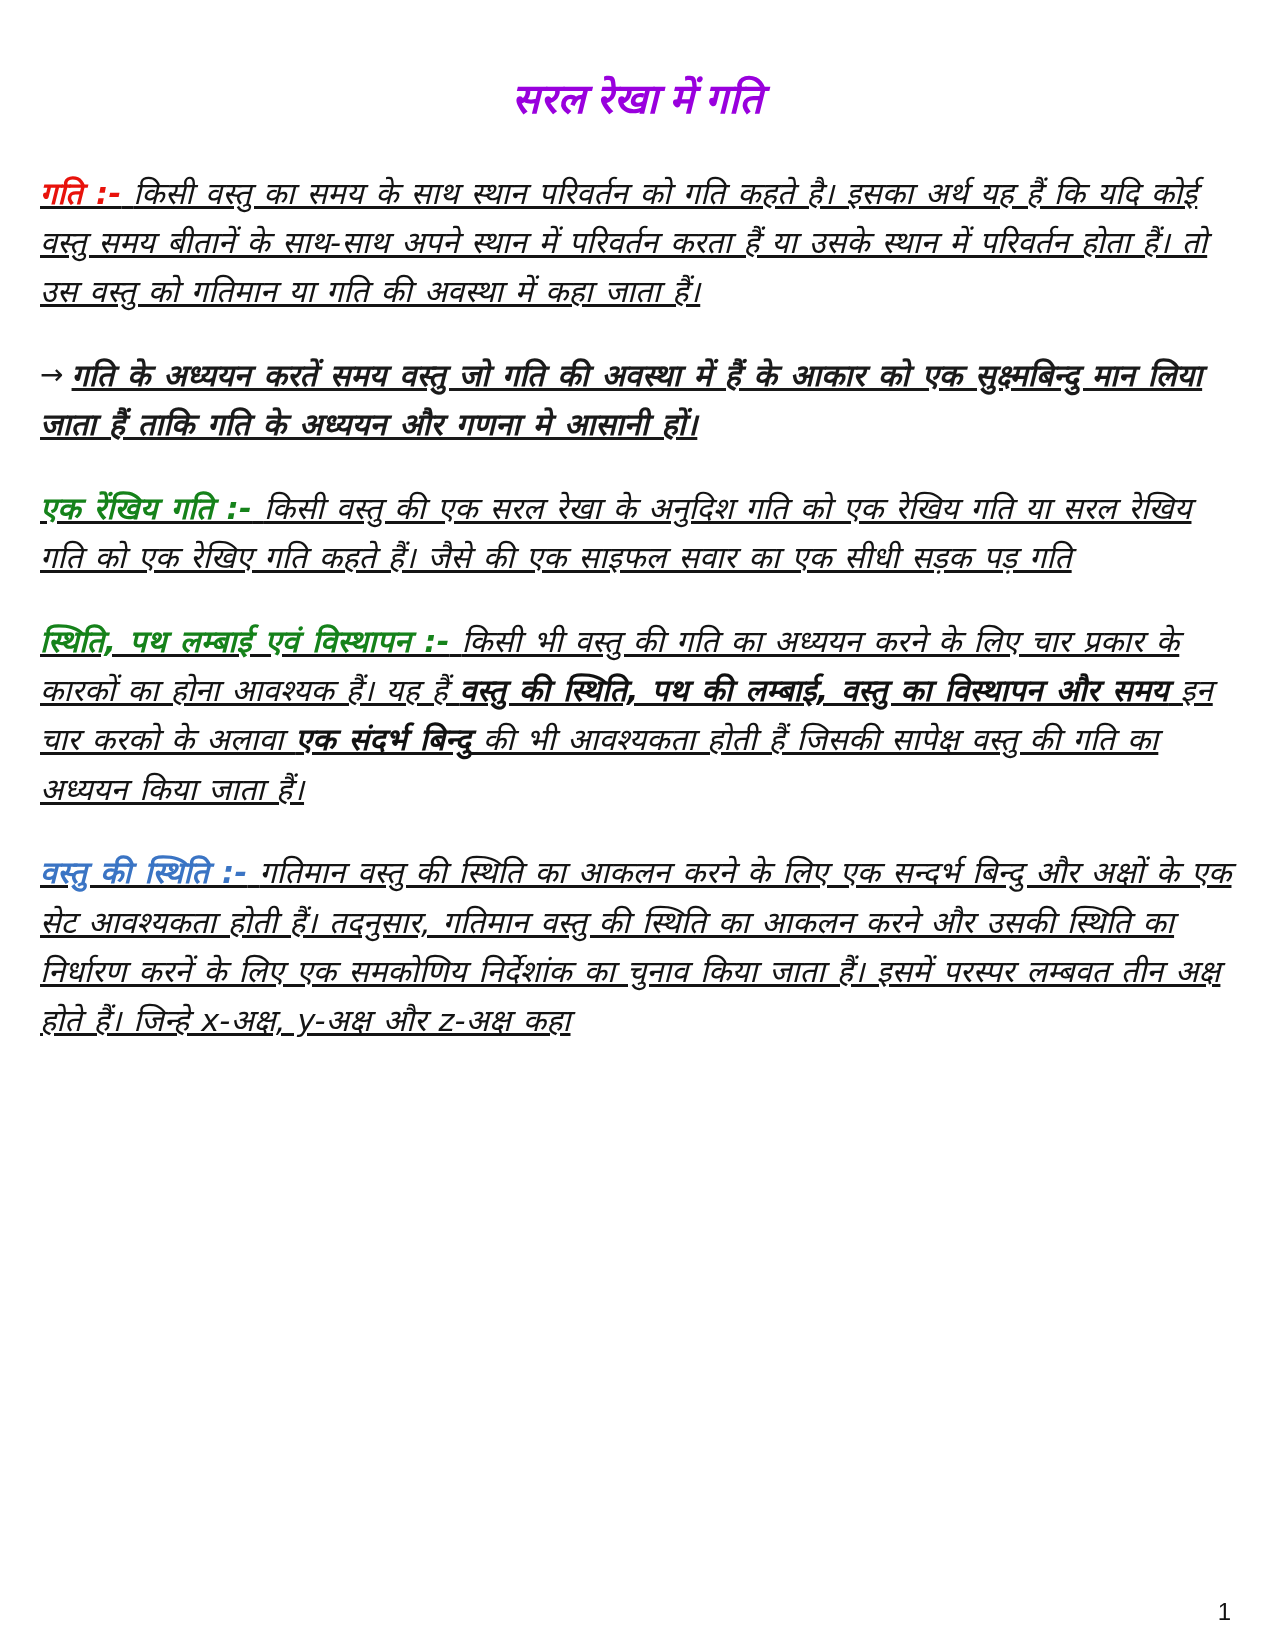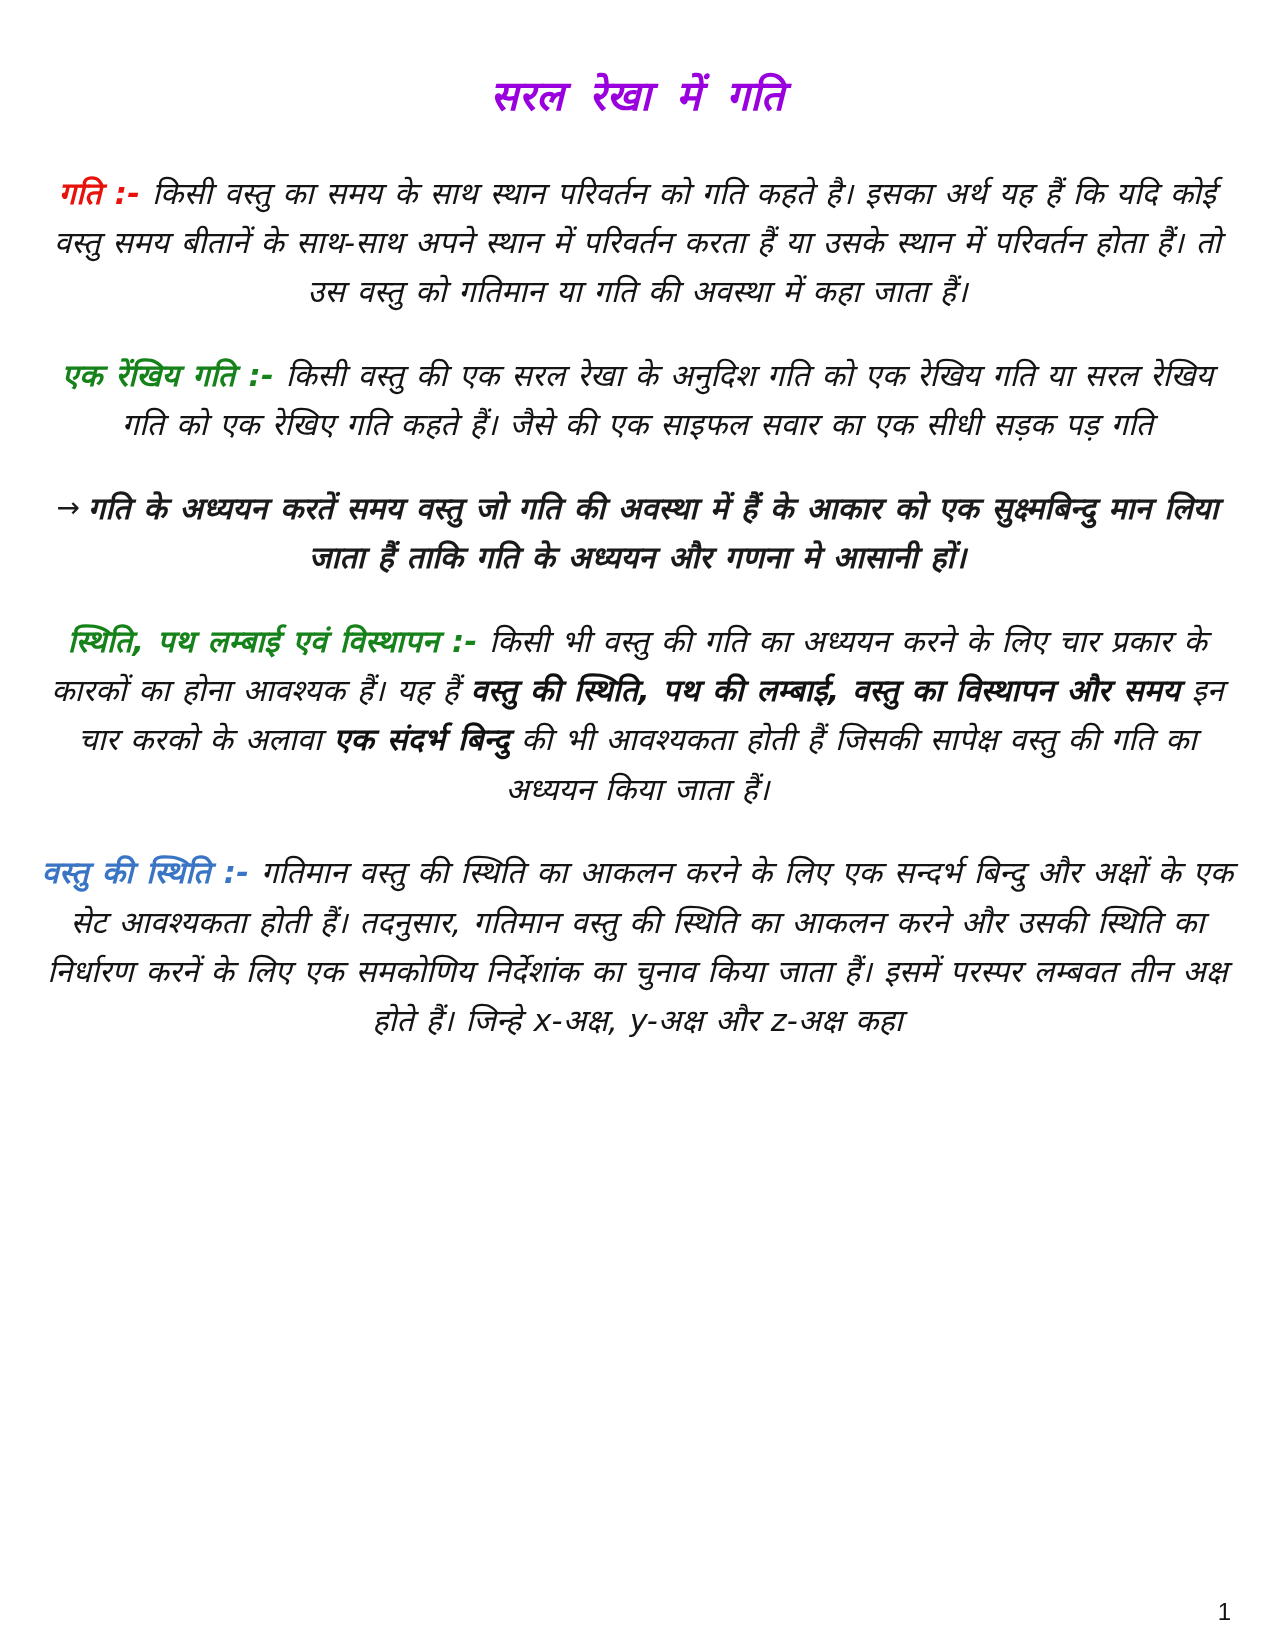--- a/index.html
+++ b/index.html
@@ -23,36 +23,37 @@
   }
   .doc-title {
     text-align: center;
     color: #9900dd;
     font-size: 41px;
     font-weight: bold;
     font-style: italic;
     letter-spacing: 0.5px;
     padding-top: 48px;
     line-height: 1.2;
-    font-family: Liberation Mono, monospace;
+    font-family: Liberation Serif, serif;
   }
   .content {
     padding: 0 40px 0 40px;
     margin-top: 44px;
   }
   .block {
     margin-bottom: 34px;
     font-size: 30.5px;
     line-height: 1.62;
     color: #141414;
     font-style: italic;
     font-family: "DejaVu Sans", "Liberation Sans", sans-serif;
-    text-align: center;
+    text-align: left;
     letter-spacing: 0.1px;
     word-spacing: 2px;
+    text-decoration: underline;
   }
   .block.tight { }
   .heading {
     font-weight: bold;
     font-style: italic;
     letter-spacing: 0.3px;
   }
   .heading-red   { color: #e8120b; }
   .heading-green { color: #15821a; }
   .heading-blue  { color: #3a74c4; }
@@ -91,27 +92,27 @@
 
   <h1 class="doc-title">सरल रेखा में गति</h1>
 
   <div class="content">
 
     <p class="block">
       <span class="heading heading-red">गति :-</span>
       <span class="body-text">किसी वस्तु का समय के साथ स्थान परिवर्तन को गति कहते है। इसका अर्थ यह हैं कि यदि कोई वस्तु समय बीतानें के साथ-साथ अपने स्थान में परिवर्तन करता हैं या उसके स्थान में परिवर्तन होता हैं। तो उस वस्तु को गतिमान या गति की अवस्था में कहा जाता हैं।</span>
     </p>
 
+    <p class="block arrow-block">
+      <span class="arrow-glyph">→</span><span>गति के अध्ययन करतें समय वस्तु जो गति की अवस्था में हैं के आकार को एक सुक्ष्मबिन्दु मान लिया जाता हैं ताकि गति के अध्ययन और गणना मे आसानी हों।</span>
+    </p>
+
     <p class="block">
       <span class="heading heading-green">एक रेंखिय गति :-</span>
       <span class="body-text">किसी वस्तु की एक सरल रेखा के अनुदिश गति को एक रेखिय गति या सरल रेखिय गति को एक रेखिए गति कहते हैं। जैसे की एक साइफल सवार का एक सीधी सड़क पड़ गति</span>
-    </p>
-
-    <p class="block arrow-block">
-      <span class="arrow-glyph">→</span><span>गति के अध्ययन करतें समय वस्तु जो गति की अवस्था में हैं के आकार को एक सुक्ष्मबिन्दु मान लिया जाता हैं ताकि गति के अध्ययन और गणना मे आसानी हों।</span>
     </p>
 
     <p class="block">
       <span class="heading heading-green">स्थिति, पथ लम्बाई एवं विस्थापन  :-</span>
       <span class="body-text">किसी भी वस्तु की गति का अध्ययन करने के लिए चार प्रकार के कारकों का होना आवश्यक हैं। यह हैं </span><span class="emph">वस्तु की स्थिति, पथ की लम्बाई, वस्तु का विस्थापन और समय</span><span class="body-text"> इन चार करको के अलावा </span><span class="emph">एक संदर्भ बिन्दु</span><span class="body-text"> की भी आवश्यकता होती हैं जिसकी सापेक्ष वस्तु की गति का अध्ययन किया जाता हैं।</span>
     </p>
 
     <p class="block tight">
       <span class="heading heading-blue">वस्तु की स्थिति :-</span>
       <span class="body-text">गतिमान वस्तु की स्थिति का आकलन करने के लिए एक सन्दर्भ बिन्दु और अक्षों के एक सेट आवश्यकता होती हैं। तदनुसार, गतिमान वस्तु की स्थिति का आकलन करने और उसकी स्थिति का निर्धारण करनें के लिए एक समकोणिय निर्देशांक का चुनाव किया जाता हैं। इसमें परस्पर लम्बवत तीन अक्ष होते हैं। जिन्हे x-अक्ष, y-अक्ष और z-अक्ष कहा</span>

